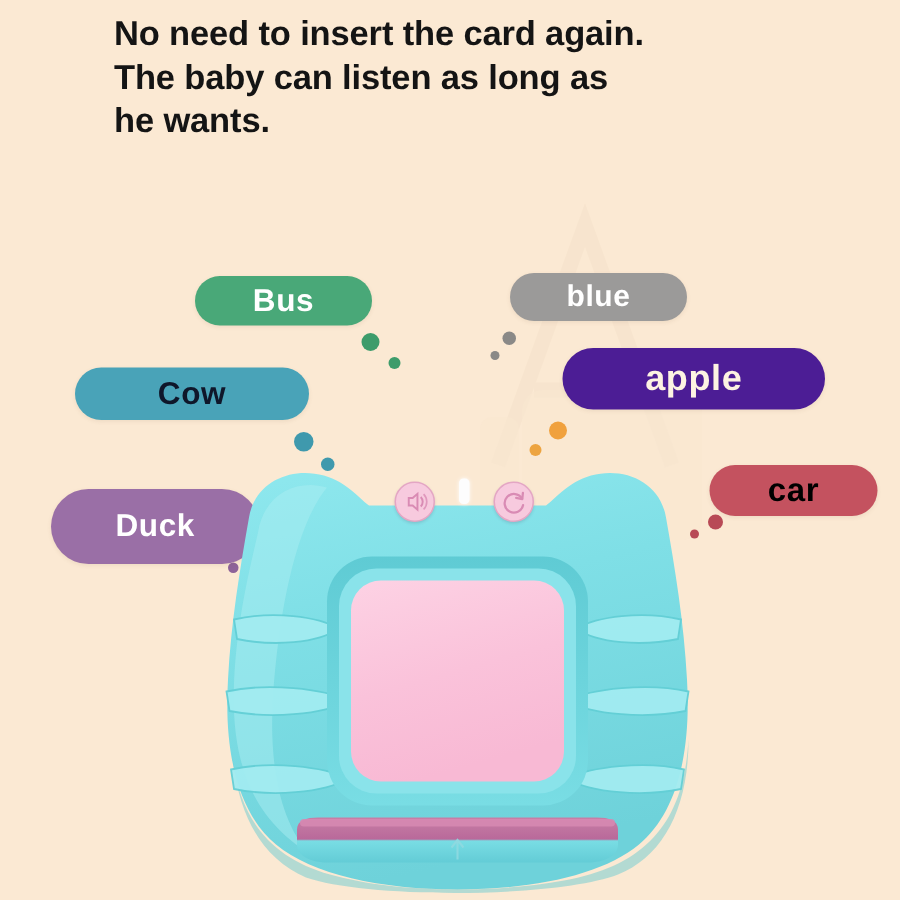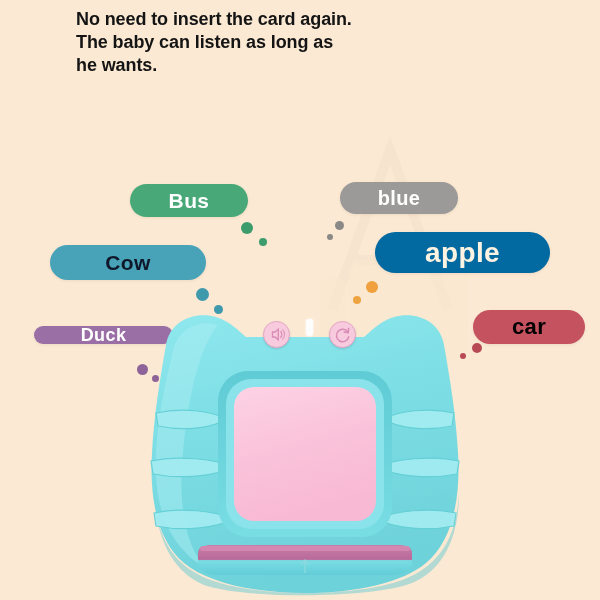--- a/index.html
+++ b/index.html
@@ -18,21 +18,21 @@
     opacity:.45;pointer-events:none;
   }
 
   
   .copy{position:absolute;left:76px;top:8px;width:500px;}
   .hl1{
     font-size:24px;font-weight:bold;color:#171717;
     letter-spacing:.2px;line-height:1.32;margin:0 0 4px 0;
   }
   .hl2{
-    font-size:18px;font-weight:bold;color:#141414;
+    font-size:23px;font-weight:bold;color:#141414;
     line-height:1.27;margin:0;white-space:pre-line;letter-spacing:-.1px;
   }
 
   
   .pill{
     position:absolute;
     display:flex;align-items:center;justify-content:center;
     border-radius:999px;
     color:#ffffff;
     font-size:21px;
@@ -87,24 +87,24 @@
   <div id="pills-layer">
       <div class="pill" style="left: 130px; top: 184px; width: 118px; height: 33px; background: rgb(73, 168, 120); color: rgb(255, 255, 255); font-size: 21px;">
         <span>Bus</span>
       </div>
       <div class="pill" style="left: 340px; top: 182px; width: 118px; height: 32px; background: rgb(155, 154, 153); color: rgb(255, 255, 255); font-size: 20px;">
         <span>blue</span>
       </div>
       <div class="pill" style="left: 50px; top: 245px; width: 156px; height: 35px; background: rgb(73, 163, 184); color: #0f172a; font-size: 21px;">
         <span>Cow</span>
       </div>
-      <div class="pill" style="left: 375px; top: 232px; width: 175px; height: 41px; background: #0369a1; color: rgb(253, 243, 226); font-size: 28px;">
+      <div class="pill" style="left: 375px; top: 232px; width: 175px; height: 41px; background: #4c1d95; color: rgb(253, 243, 226); font-size: 24px;">
         <span>apple</span>
       </div>
-      <div class="pill" style="left: 34px; top: 326px; width: 139px; height: 18px; background: rgb(154, 111, 166); color: rgb(255, 255, 255); font-size: 18px;">
+      <div class="pill" style="left: 34px; top: 326px; width: 139px; height: 50px; background: rgb(154, 111, 166); color: rgb(255, 255, 255); font-size: 21px;">
         <span>Duck</span>
       </div>
       <div class="pill" style="left: 473px; top: 310px; width: 112px; height: 34px; background: rgb(196, 82, 95); color: #000000; font-size: 22px;">
         <span>car</span>
       </div>
     </div>
 
   <div class="device-wrap">
     <svg width="370" height="305" viewBox="0 0 370 305">
       <defs>

